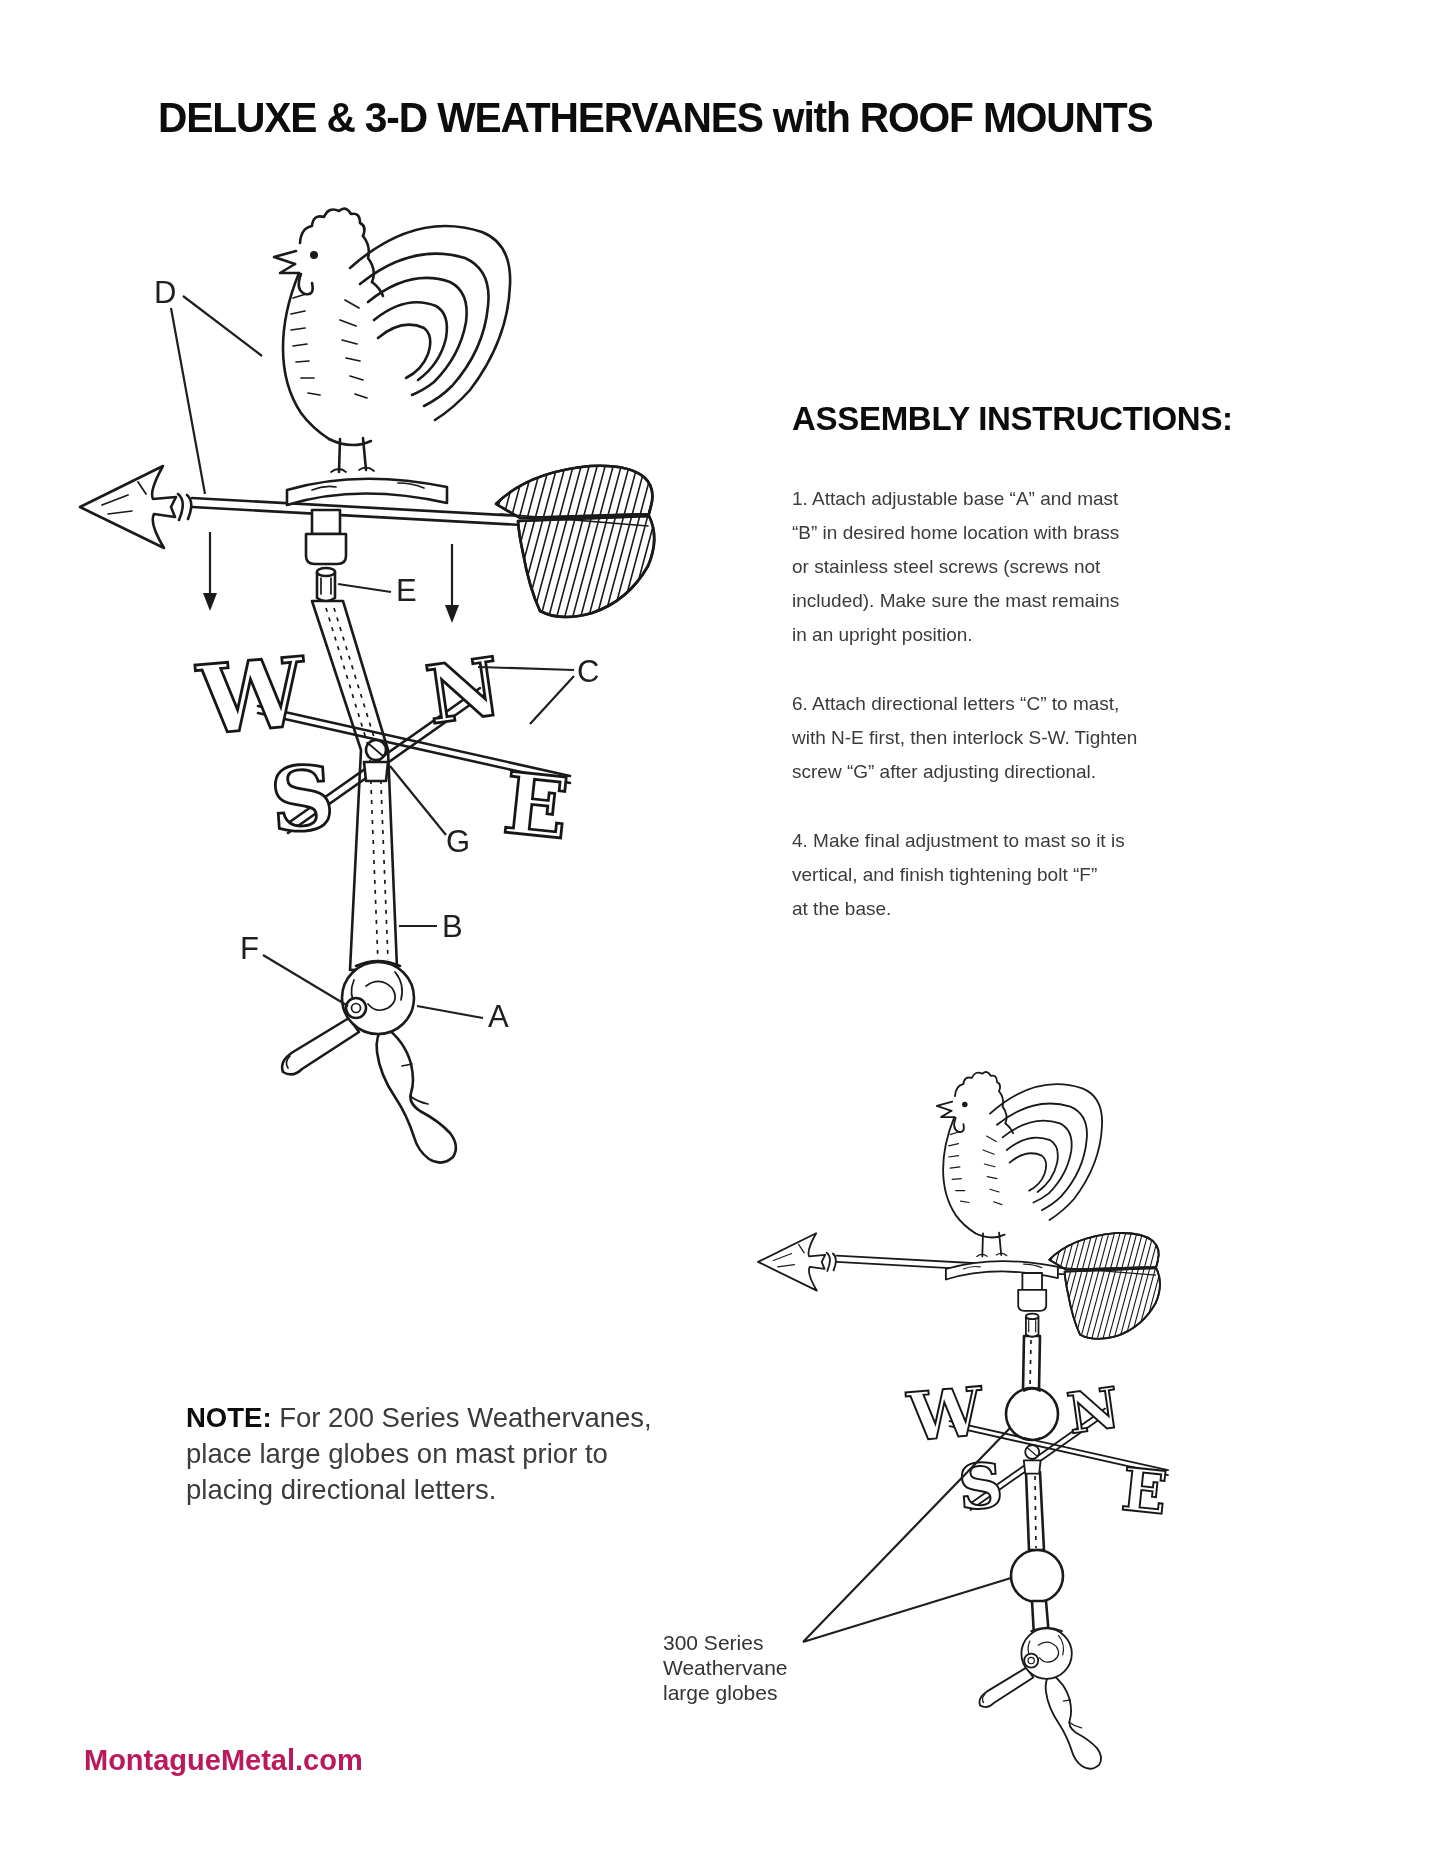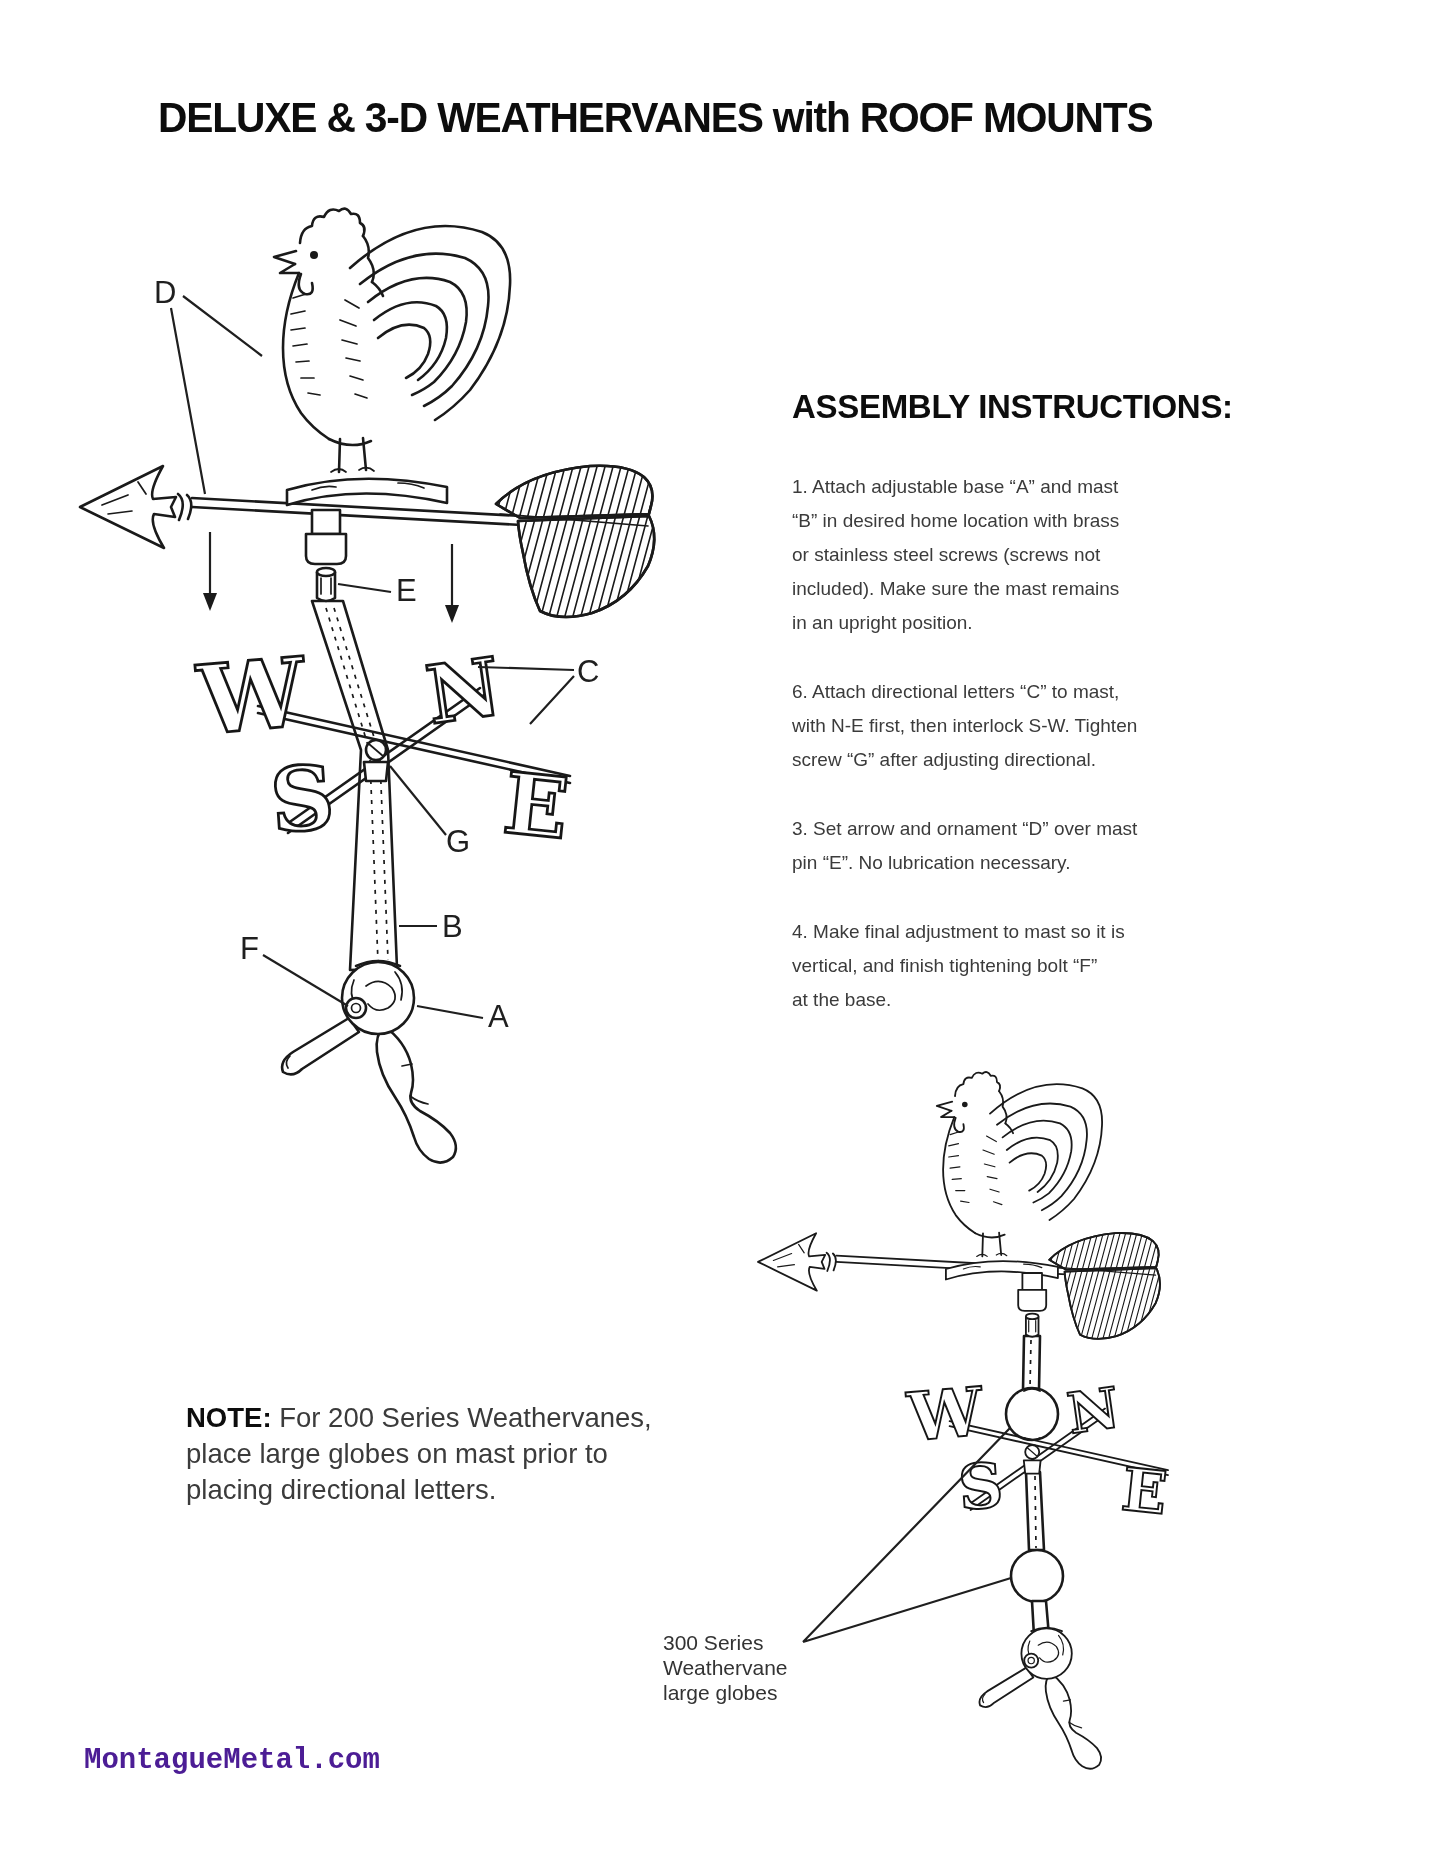--- a/index.html
+++ b/index.html
@@ -1,28 +1,28 @@
 <!DOCTYPE html>
 <html><head>
 <meta charset="utf-8">
 <style>
   html,body{margin:0;padding:0;background:#ffffff;}
   .page{position:relative;width:1445px;height:1870px;background:#fff;overflow:hidden;
         font-family:"Liberation Sans",sans-serif;color:#111;}
   .title{position:absolute;left:158px;top:94px;font-size:42px;font-weight:700;
          letter-spacing:-1.2px;transform:scaleX(.97);transform-origin:left top;color:#0d0d0d;}
   .instr{position:absolute;left:792px;top:384px;width:610px;}
-  .instr h2{margin:4px 0 44px 0;font-size:33px;font-weight:700;letter-spacing:-.3px;color:#0d0d0d;}
+  .instr h2{margin:16px 0 44px 0;font-size:33px;font-weight:700;letter-spacing:-.3px;color:#0d0d0d;}
   .instr p{margin:0 0 35px 0;font-size:19px;line-height:34px;color:#3b3b3b;white-space:pre;}
   .note{position:absolute;left:186px;top:1372px;width:600px;font-size:27.5px;line-height:36px;color:#3b3b3b;}
   .note b{color:#0d0d0d;font-weight:700;}
   .note span{white-space:pre;}
   .caption{position:absolute;left:663px;top:1630px;font-size:21px;line-height:25px;color:#333;
            white-space:pre;z-index:3;}
-  .footer{position:absolute;left:84px;top:1744px;font-size:29px;font-weight:700;color:#4c1d95;font-family:Liberation Mono, monospace;}
+  .footer{position:absolute;left:84px;top:1744px;font-size:29px;font-weight:700;color:#be185d;}
   svg.illus{position:absolute;}
   #svg-main{left:50px;top:180px;}
   #svg-second{left:630px;top:1050px;}
   .ln{stroke:#1a1a1a;stroke-width:2.6;fill:none;stroke-linecap:round;stroke-linejoin:round;}
   .lnf{stroke:#1a1a1a;stroke-width:2.6;fill:#ffffff;stroke-linejoin:round;}
   .thin{stroke:#1a1a1a;stroke-width:1.7;fill:none;stroke-linecap:round;}
   .leader{stroke:#1f1f1f;stroke-width:2.2;fill:none;}
   .lbl{font-family:"Liberation Sans",sans-serif;font-size:31px;fill:#1f1f1f;}
   .dirletter{font-family:"DejaVu Serif",serif;font-weight:700;fill:#ffffff;stroke:#161616;stroke-width:2.8;}
   .hatchline{stroke:#1a1a1a;stroke-width:1.6;}
@@ -163,22 +163,20 @@
   <div class="instr">
     <h2>ASSEMBLY INSTRUCTIONS:</h2>
     <p>1. Attach adjustable base “A” and mast
 “B” in desired home location with brass
 or stainless steel screws (screws not
 included). Make sure the mast remains
 in an upright position.</p>
     <p>6. Attach directional letters “C” to mast,
 with N-E first, then interlock S-W. Tighten
 screw “G” after adjusting directional.</p>
-    <p>3. Set arrow and ornament “D” over mast
-pin “E”. No lubrication necessary.</p>
     <p>4. Make final adjustment to mast so it is
 vertical, and finish tightening bolt “F”
 at the base.</p>
   </div>
 
   <p class="note"><b>NOTE:</b> <span>For 200 Series Weathervanes,
 place large globes on mast prior to
 placing directional letters.</span></p>
 
   <svg id="svg-second" class="illus" width="560" height="740" viewBox="0 0 560 740">

